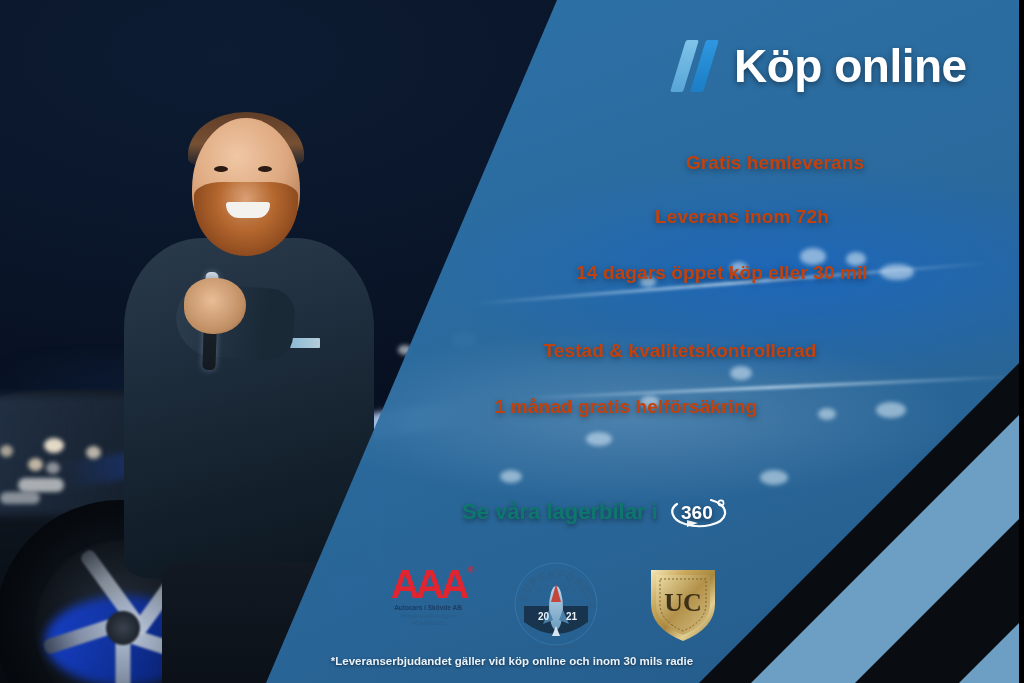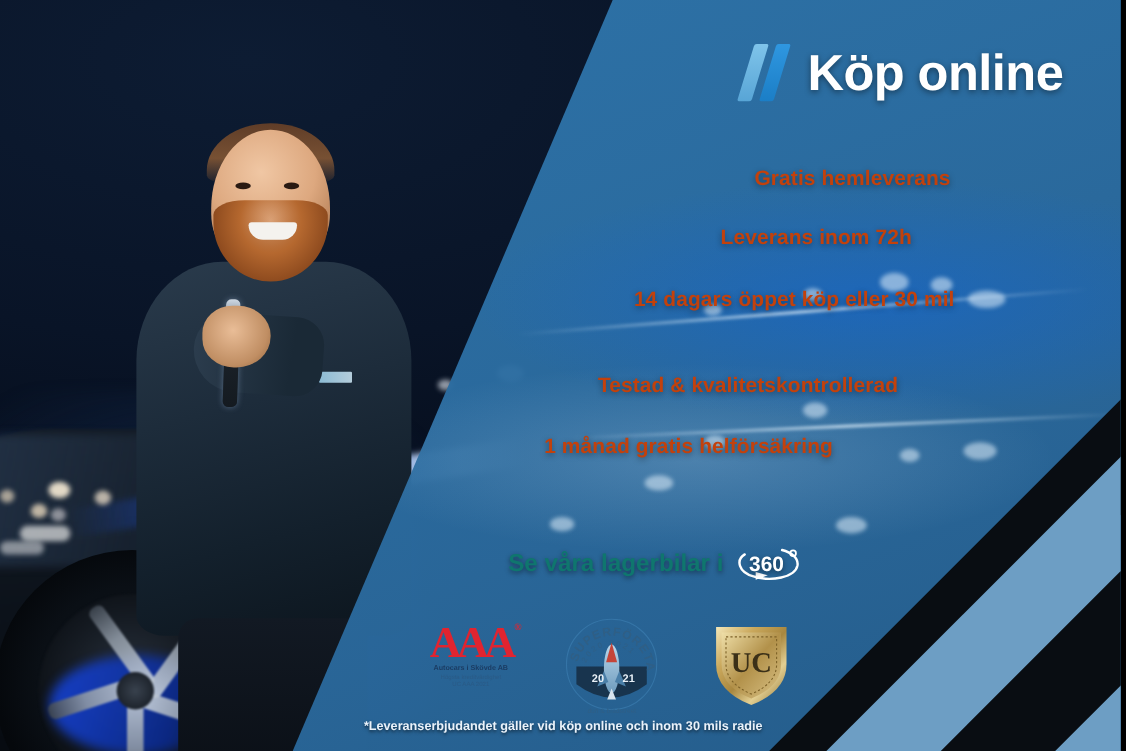--- a/index.html
+++ b/index.html
@@ -221,21 +221,21 @@
   .slash-sm{position:relative;width:26px;height:27px;display:inline-block;}
   .slash-sm i{position:absolute;top:0;width:7px;height:27px;border-radius:1px;transform:skewX(-17deg);}
   .slash-sm i.a{left:1px;background:#79bfe6;}
   .slash-sm i.b{left:12px;background:#2d93dd;}
 
   
   .logos{position:absolute;left:355px;top:558px;width:370px;height:92px;}
   .logo-aaa{position:absolute;left:14px;top:8px;width:118px;text-align:center;}
   .aaa-word{
     font-size:40px;font-weight:800;color:#e02430;letter-spacing:-4px;line-height:.9;
-    font-family:Liberation Serif, serif;
+    font-family:Liberation Sans, sans-serif;
     -webkit-text-stroke:0;
     position:relative;display:inline-block;
   }
   .aaa-reg{position:absolute;right:-9px;top:0;font-size:9px;color:#e02430;letter-spacing:0;}
   .aaa-sub{font-size:6.5px;color:#1b3c63;margin-top:2px;line-height:1.35;font-weight:700;}
   .aaa-sub2{font-size:5.5px;color:#2a5a86;line-height:1.4;}
 
   .logo-super{position:absolute;left:155px;top:0;width:92px;height:92px;}
   .logo-uc{position:absolute;left:290px;top:6px;width:76px;height:80px;}
 

